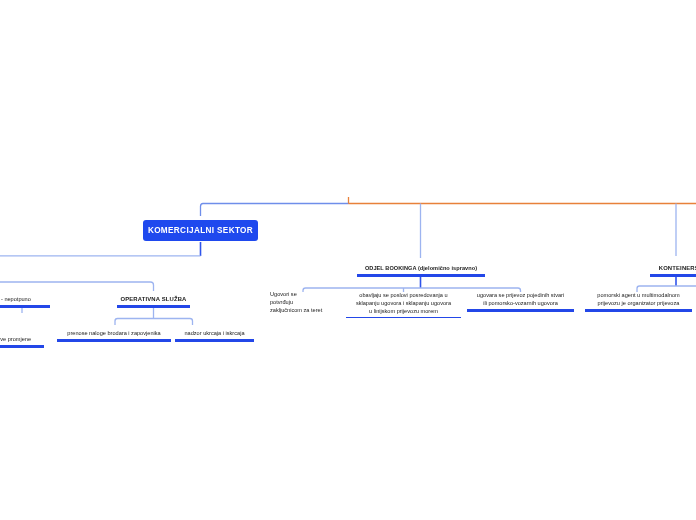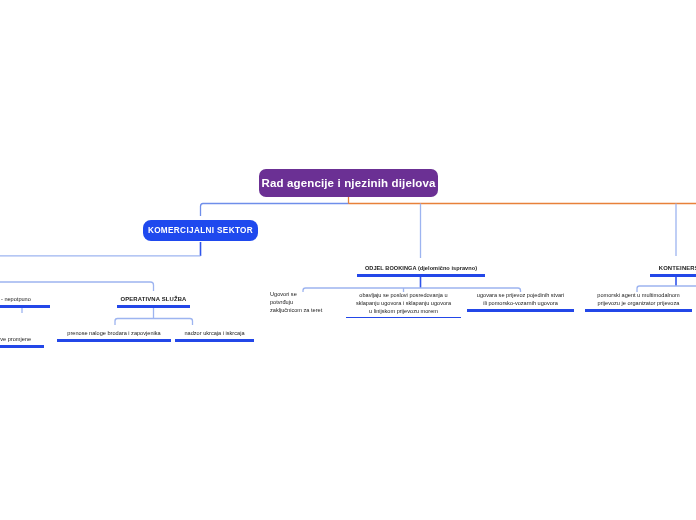--- a/index.html
+++ b/index.html
@@ -49,21 +49,21 @@
     align-items: center;
     justify-content: center;
     text-align: center;
     line-height: 1.1;
     padding: 0 10px;
     white-space: nowrap;
   }
 
   
   .sector-pill {
-    border-radius: 8px;
+    border-radius: 3px;
     color: #ffffff;
     font-weight: bold;
     font-size: 8.2px;
     letter-spacing: .35px;
     display: flex;
     align-items: center;
     justify-content: center;
     text-align: center;
     white-space: nowrap;
     padding: 0 9px;
@@ -133,23 +133,20 @@
 
     <path d="M420.5,277 L420.5,288" stroke="#2f54eb" stroke-width="1.6" fill="none"></path>
     <path d="M303,292 L303,290.5 Q303,288 305.5,288 L518,288 Q520.5,288 520.5,290.5 L520.5,292" stroke="#9db4f0" stroke-width="1.3" fill="none"></path>
     <path d="M403.5,288 L403.5,292" stroke="#9db4f0" stroke-width="1.3" fill="none"></path>
 
     <path d="M676,203.5 L676,256" stroke="#9db4f0" stroke-width="1.3" fill="none"></path>
     <path d="M676,277 L676,286" stroke="#2f54eb" stroke-width="1.6" fill="none"></path>
     <path d="M637,292 L637,288.5 Q637,286 639.5,286 L696,286" stroke="#9db4f0" stroke-width="1.3" fill="none"></path>
   </svg>
 
-  <div class="node root-pill" style="left:259px; top:169px; width:179px; height:28px; background:#6b3094;">
-    <span>Rad agencije i njezinih dijelova</span>
-  </div>
 
   <div class="node sector-pill" style="left:143px; top:220px; width:115px; height:21px; background:#1f49ee;">
     <span>KOMERCIJALNI SEKTOR</span>
   </div>
 
   <div class="node ul-node left-align" style="left:-4px; top:292px; width:54px; height:16px;">
     <div class="ul-text">A - nepotpuno</div>
     <div class="ul-bar" style="background:#2347e8;"></div>
   </div>
 

